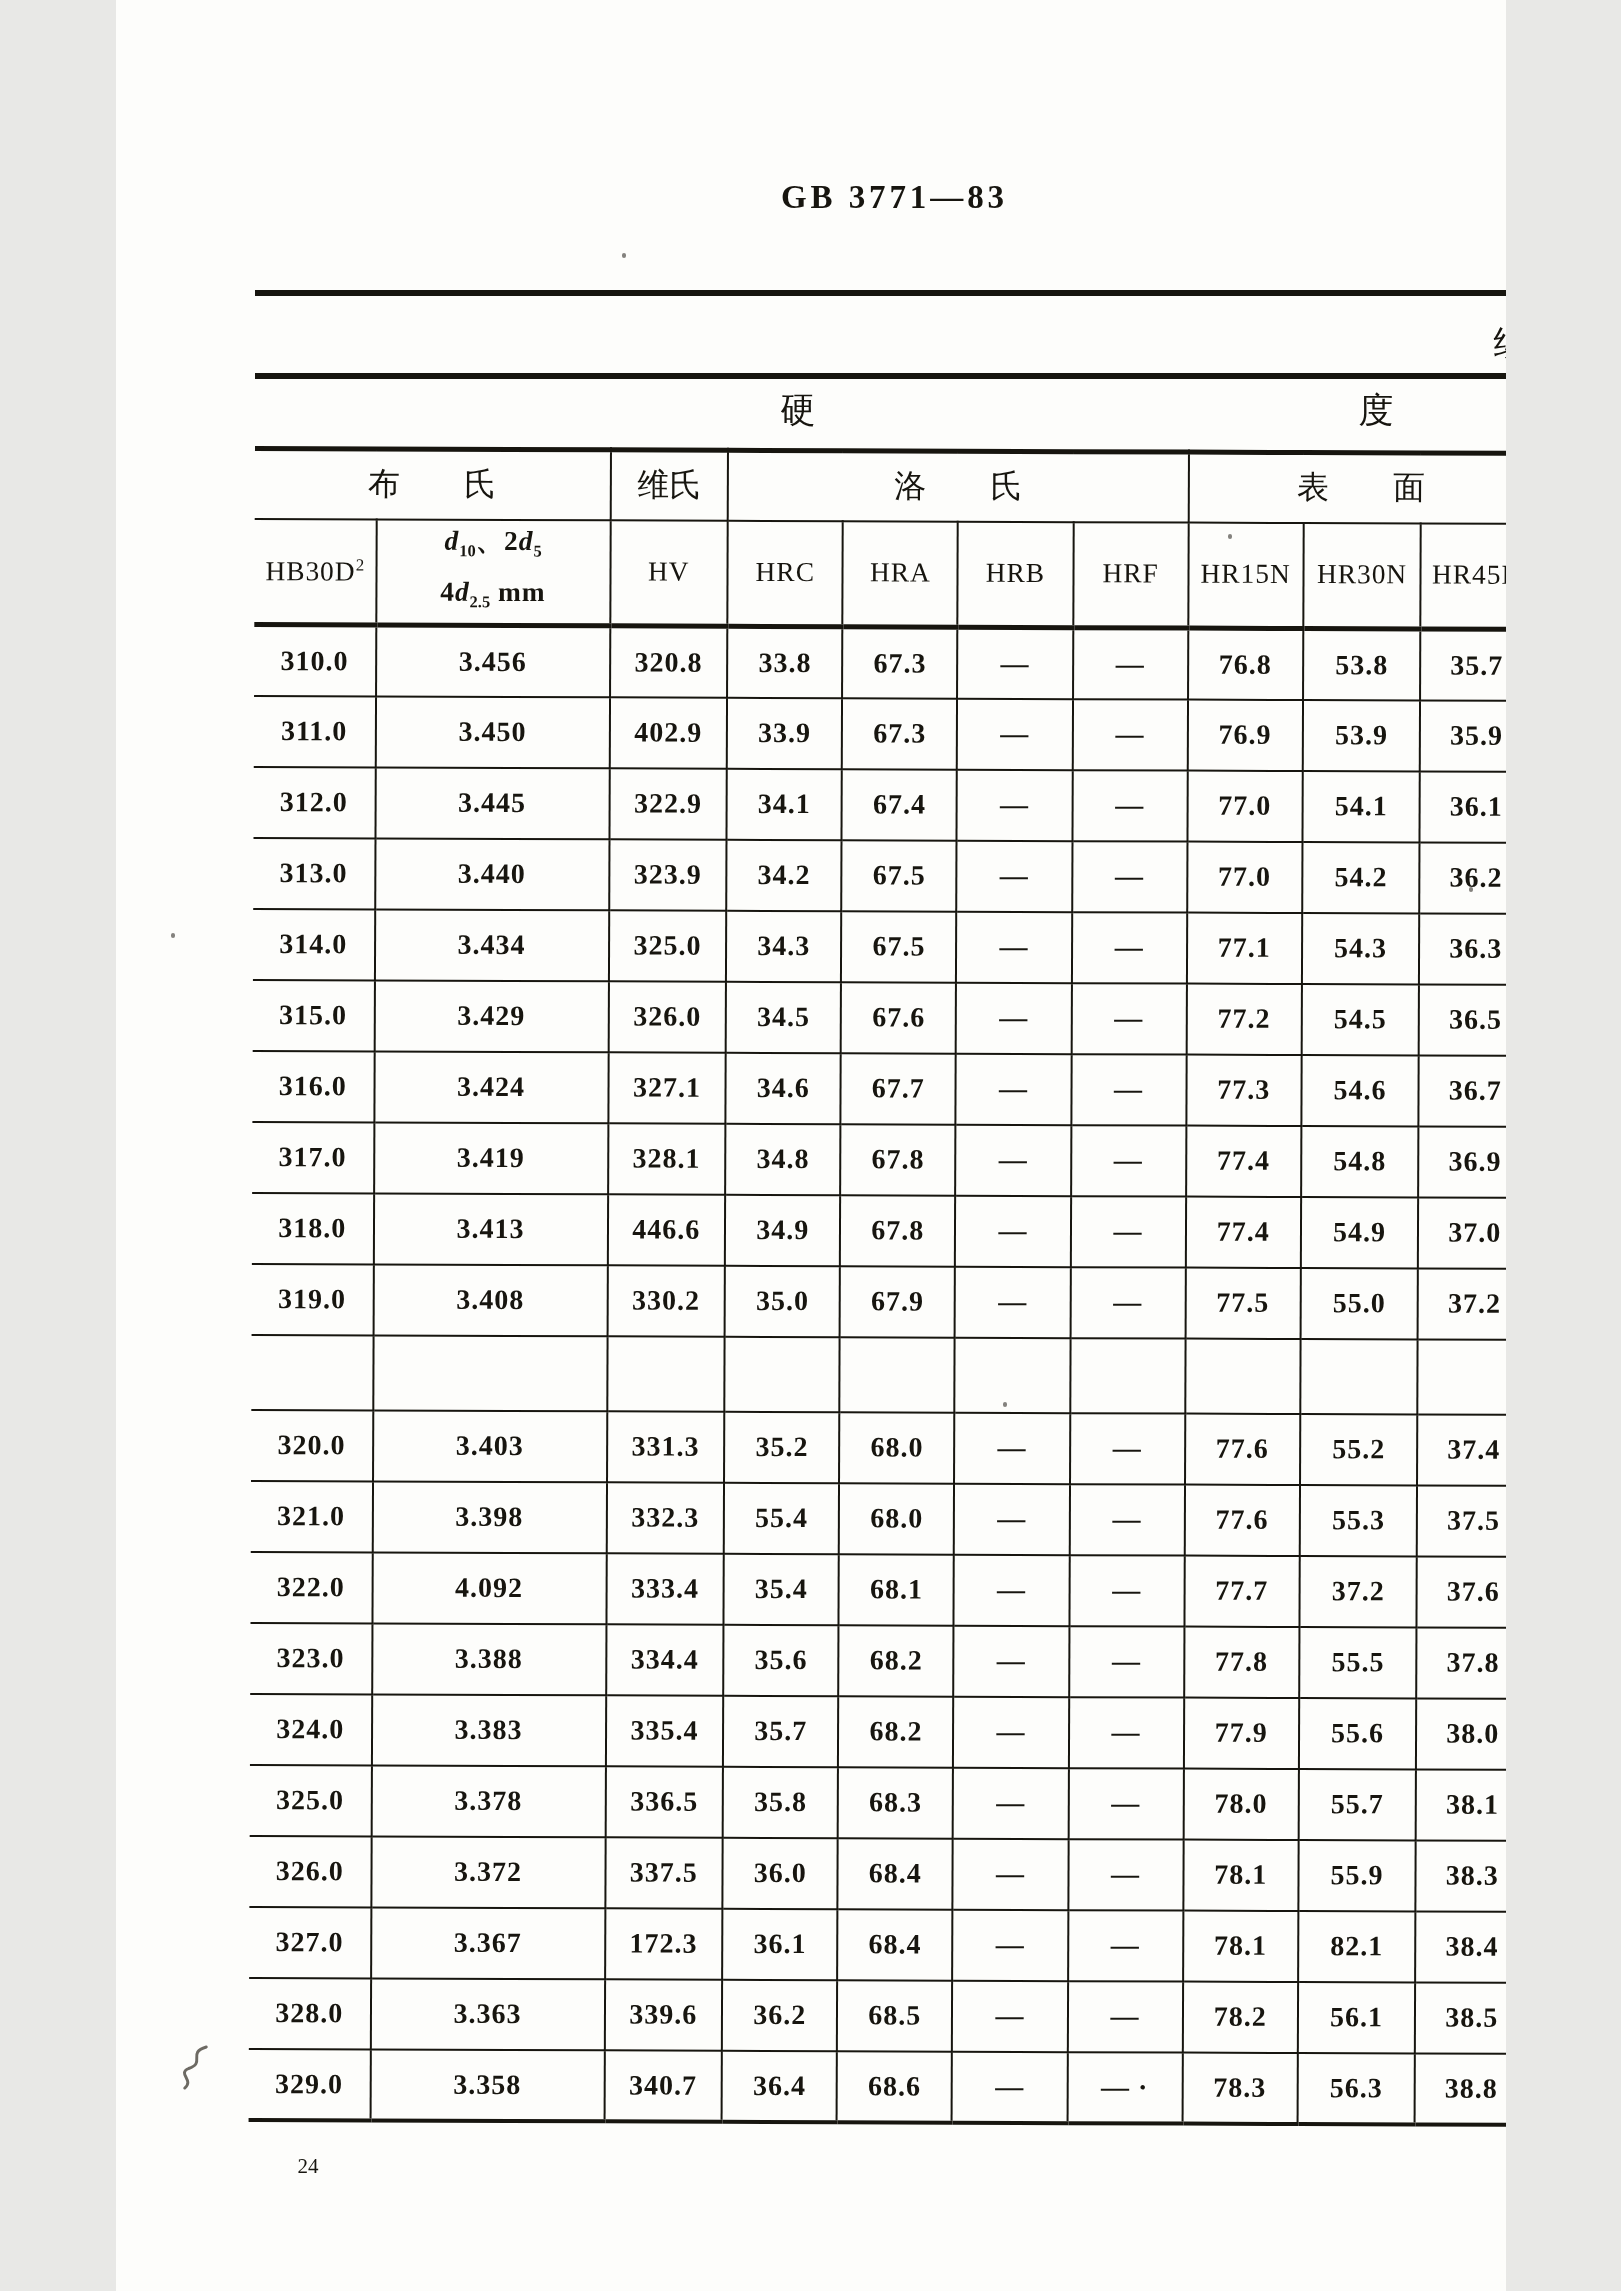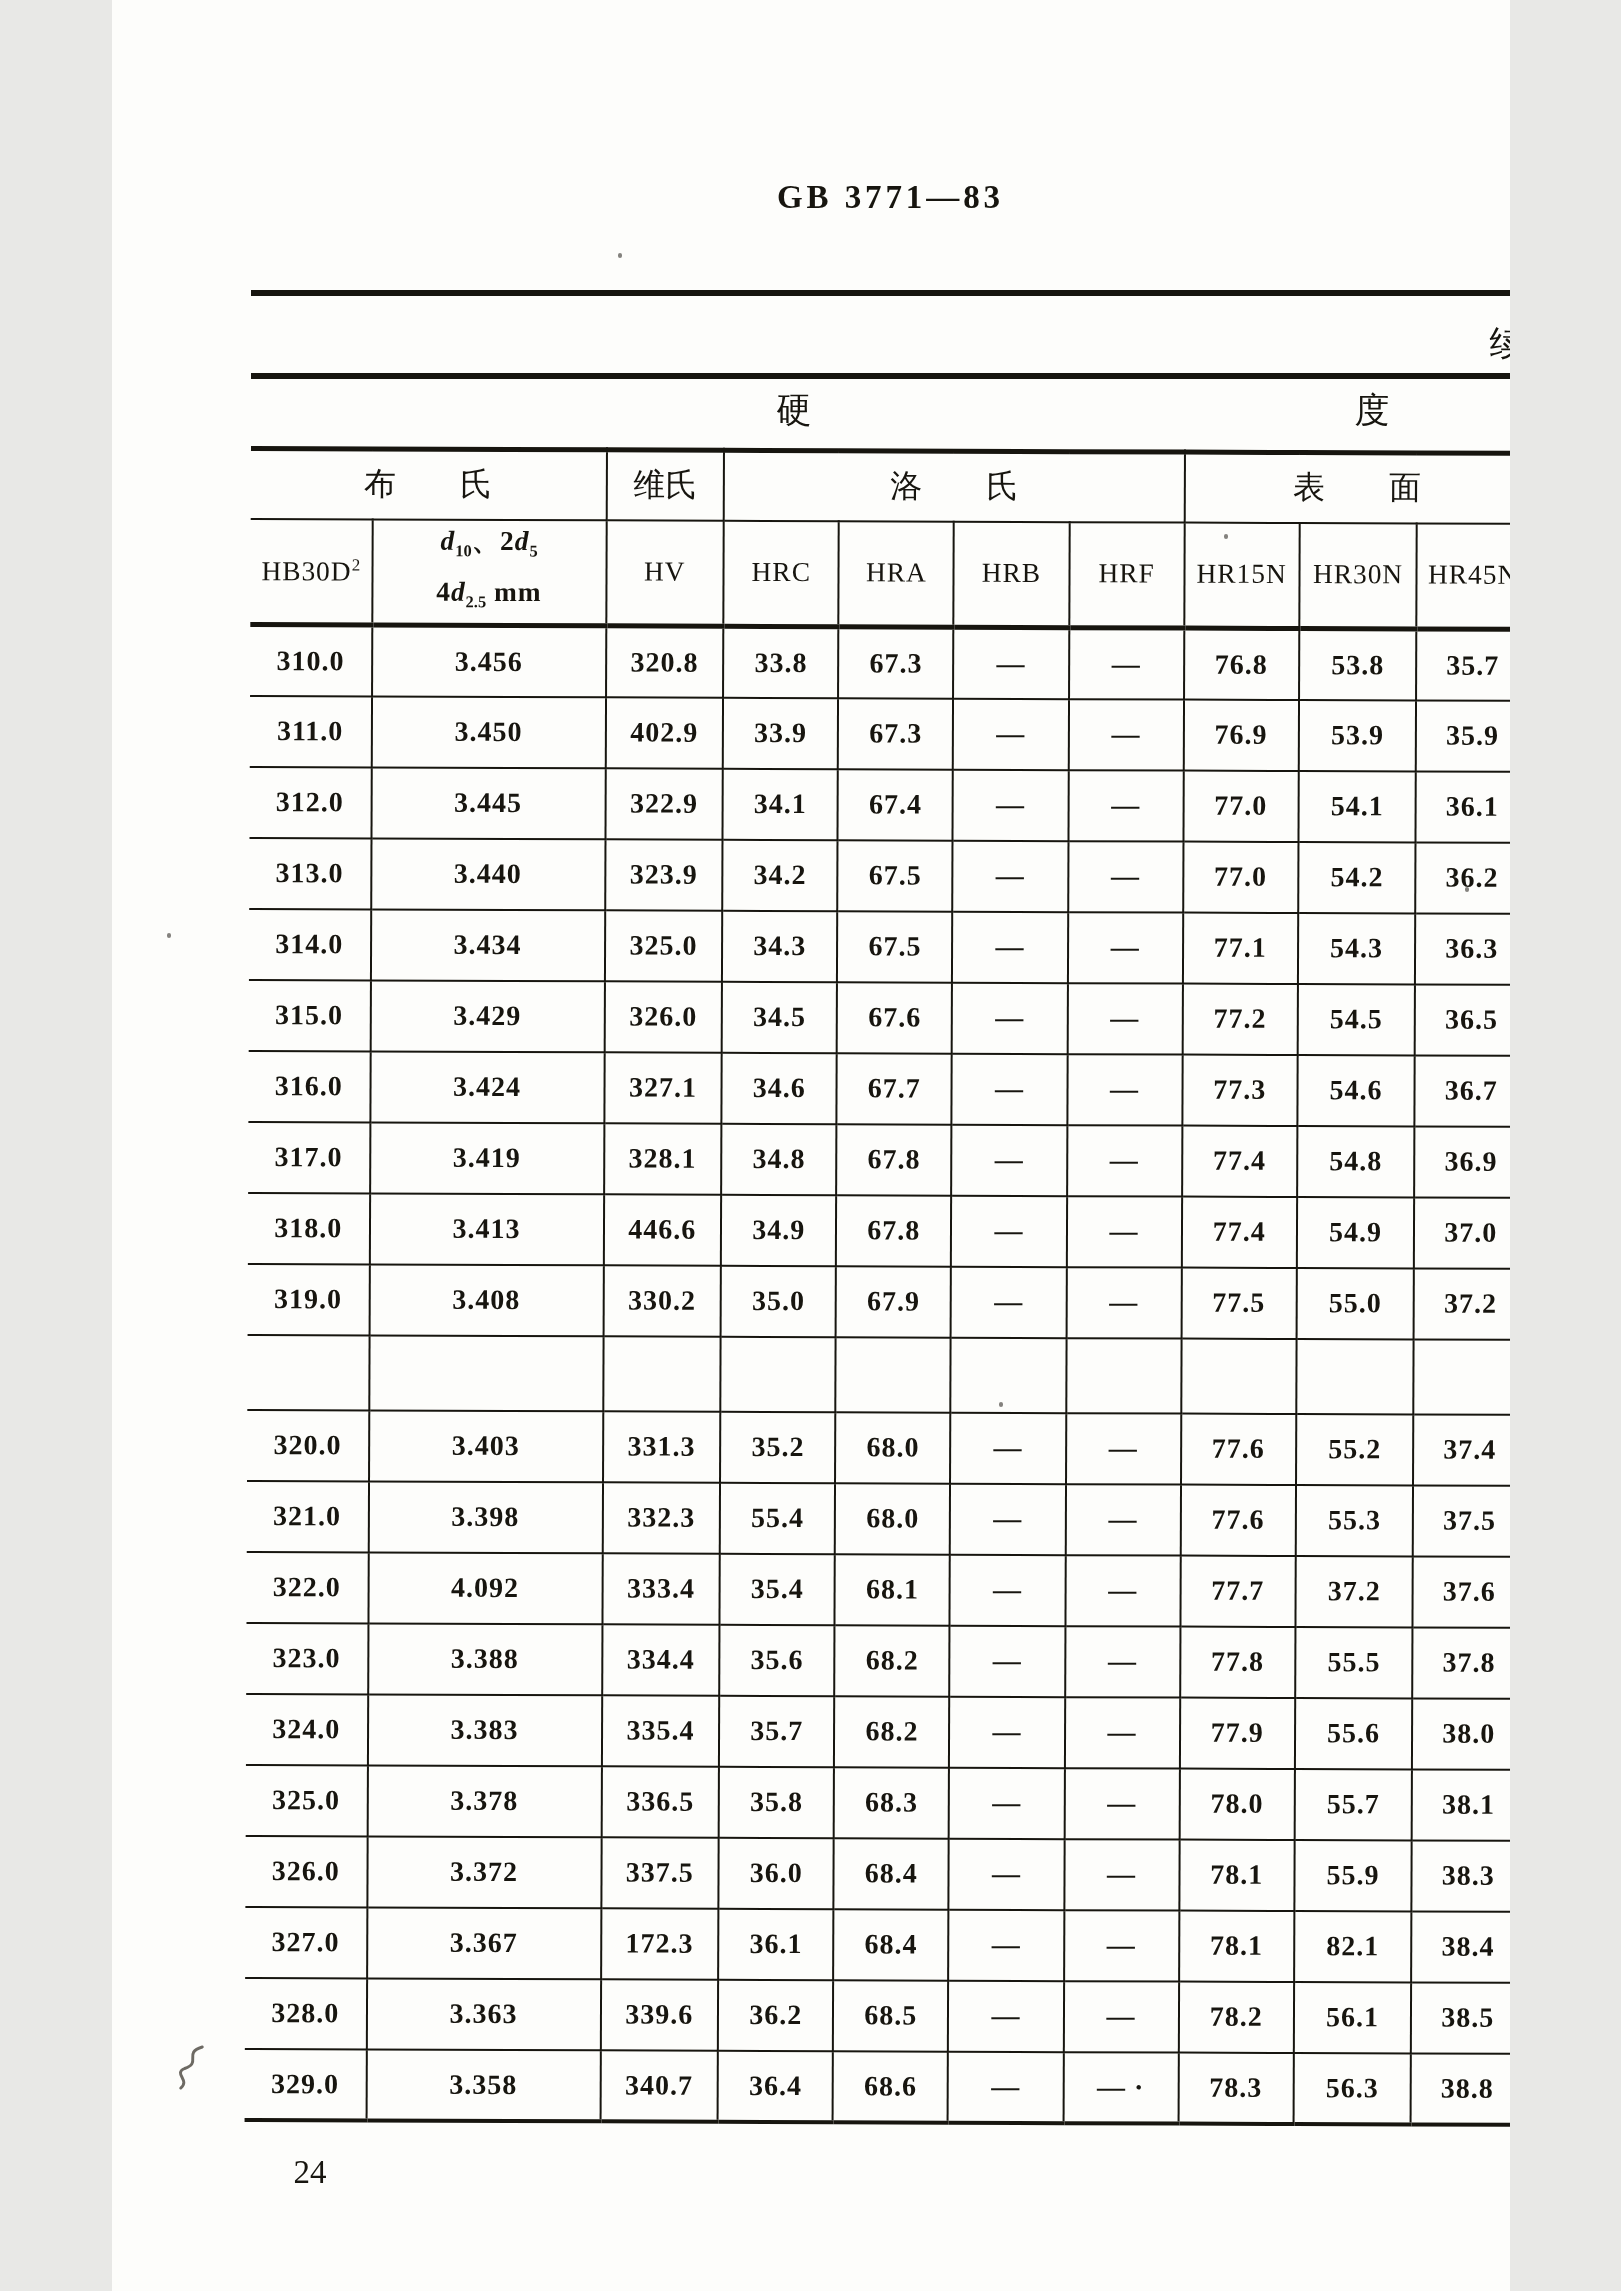--- a/index.html
+++ b/index.html
@@ -4,21 +4,20 @@
 <style>
   html,body { margin:0; padding:0; background:#e8e8e6; }
   .page {
     position:relative;
     width:1390px; height:2292px;
     margin:0 auto;
     background:#fdfdfb;
     color:#17150f;
     font-family:"Liberation Serif","DejaVu Serif",serif;
     overflow:hidden;
-    padding-left:8px;
   }
 
   .doc-title {
     position:absolute; left:139px; top:179px; width:1280px;
     text-align:center;
     font-size:33px; font-weight:700; letter-spacing:3.9px;
     white-space:pre;
   }
 
   .rule { position:absolute; left:139px; width:1280px; background:#17150f; }
@@ -66,21 +65,21 @@
   }
   .hardness-table tbody tr:last-child td { border-bottom:4.9px solid #17150f; }
 
   .hb-sup { font-size:62%; vertical-align:super; letter-spacing:0; }
   .col-d-header .dline { line-height:41px; font-size:27.4px; font-weight:700; }
   .col-d-header i { font-style:italic; }
   .col-d-header sub { font-size:60%; vertical-align:sub; letter-spacing:0; }
 
   .page-number {
     position:absolute; left:182px; top:2154px;
-    font-size:33px; font-weight:400;
+    font-size:21px; font-weight:400;
   }
 
   .speck {
     position:absolute; width:4.9px; height:4.9px; border-radius:50%;
     background:#43403a; opacity:.65;
   }
   .smudge { position:absolute; left:57px; top:2041px; opacity:.8; }
 </style>
 </head>
 <body>

